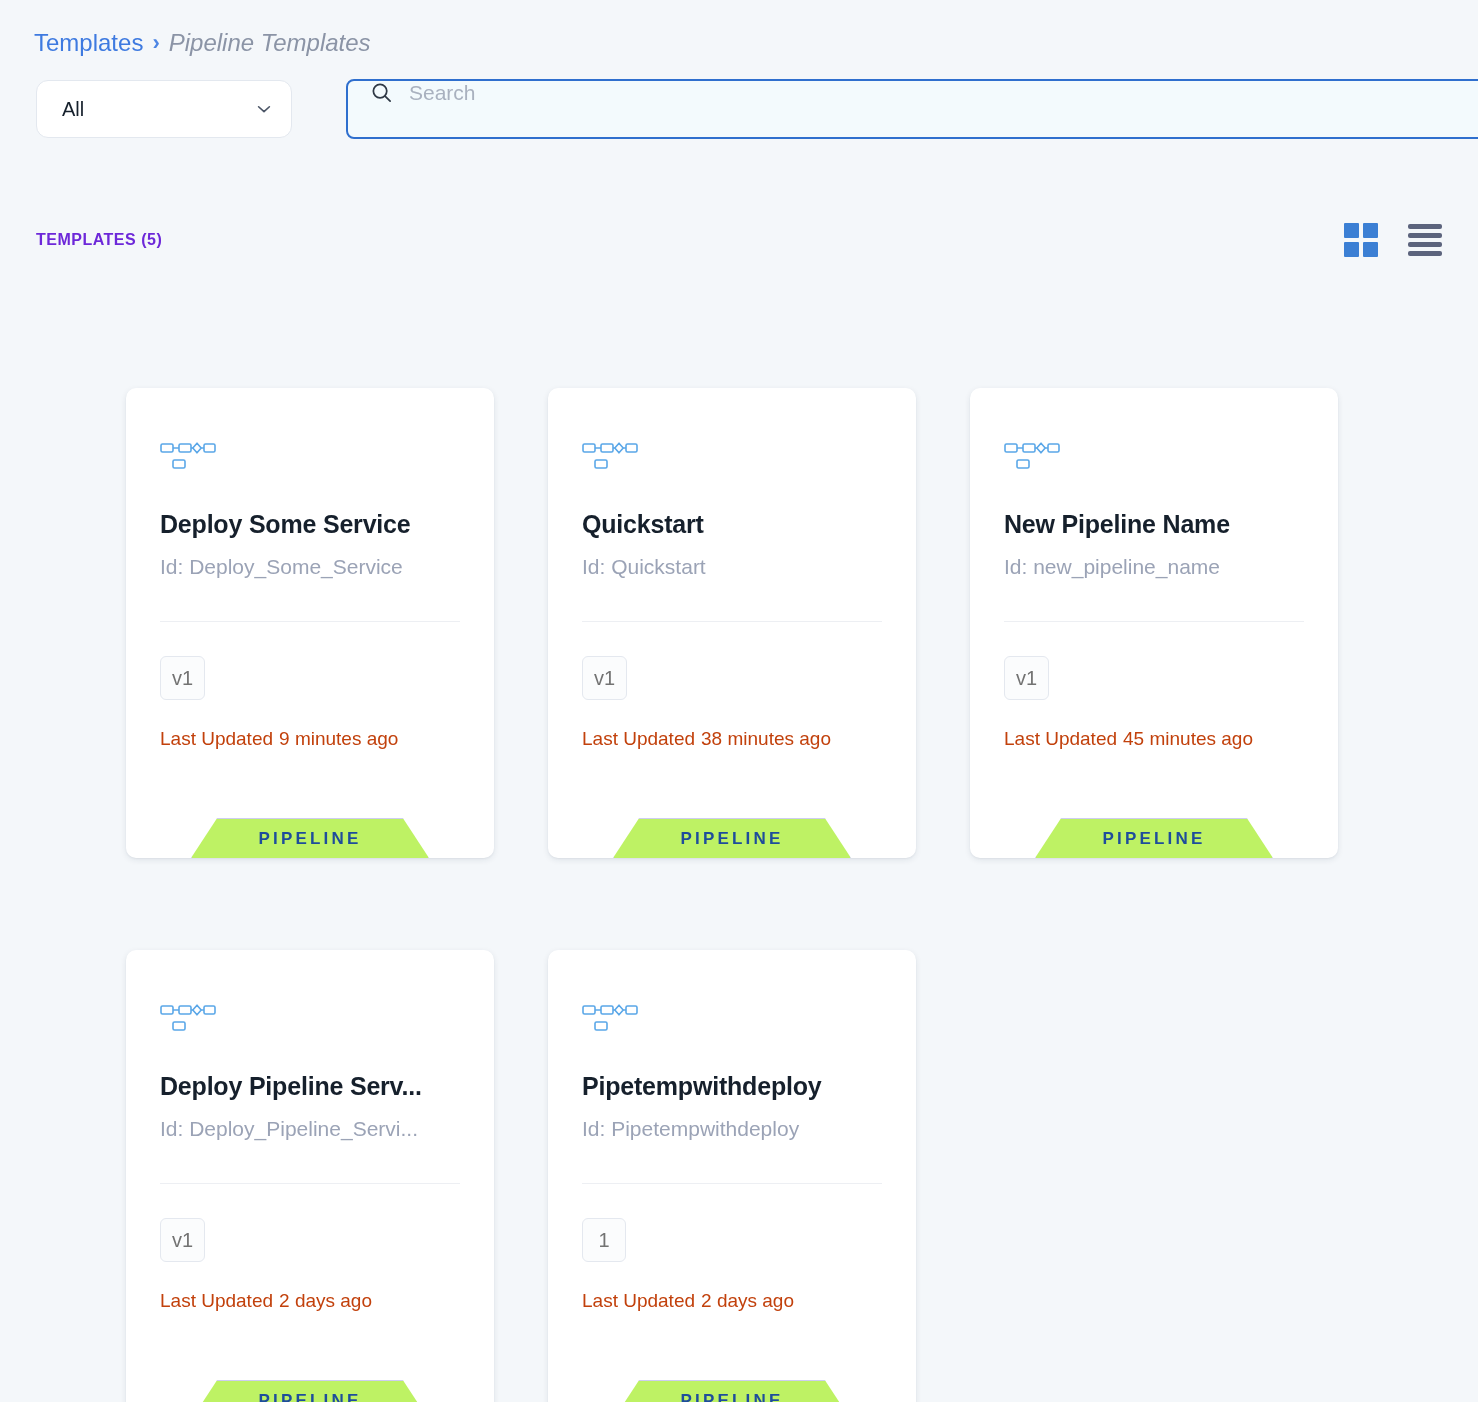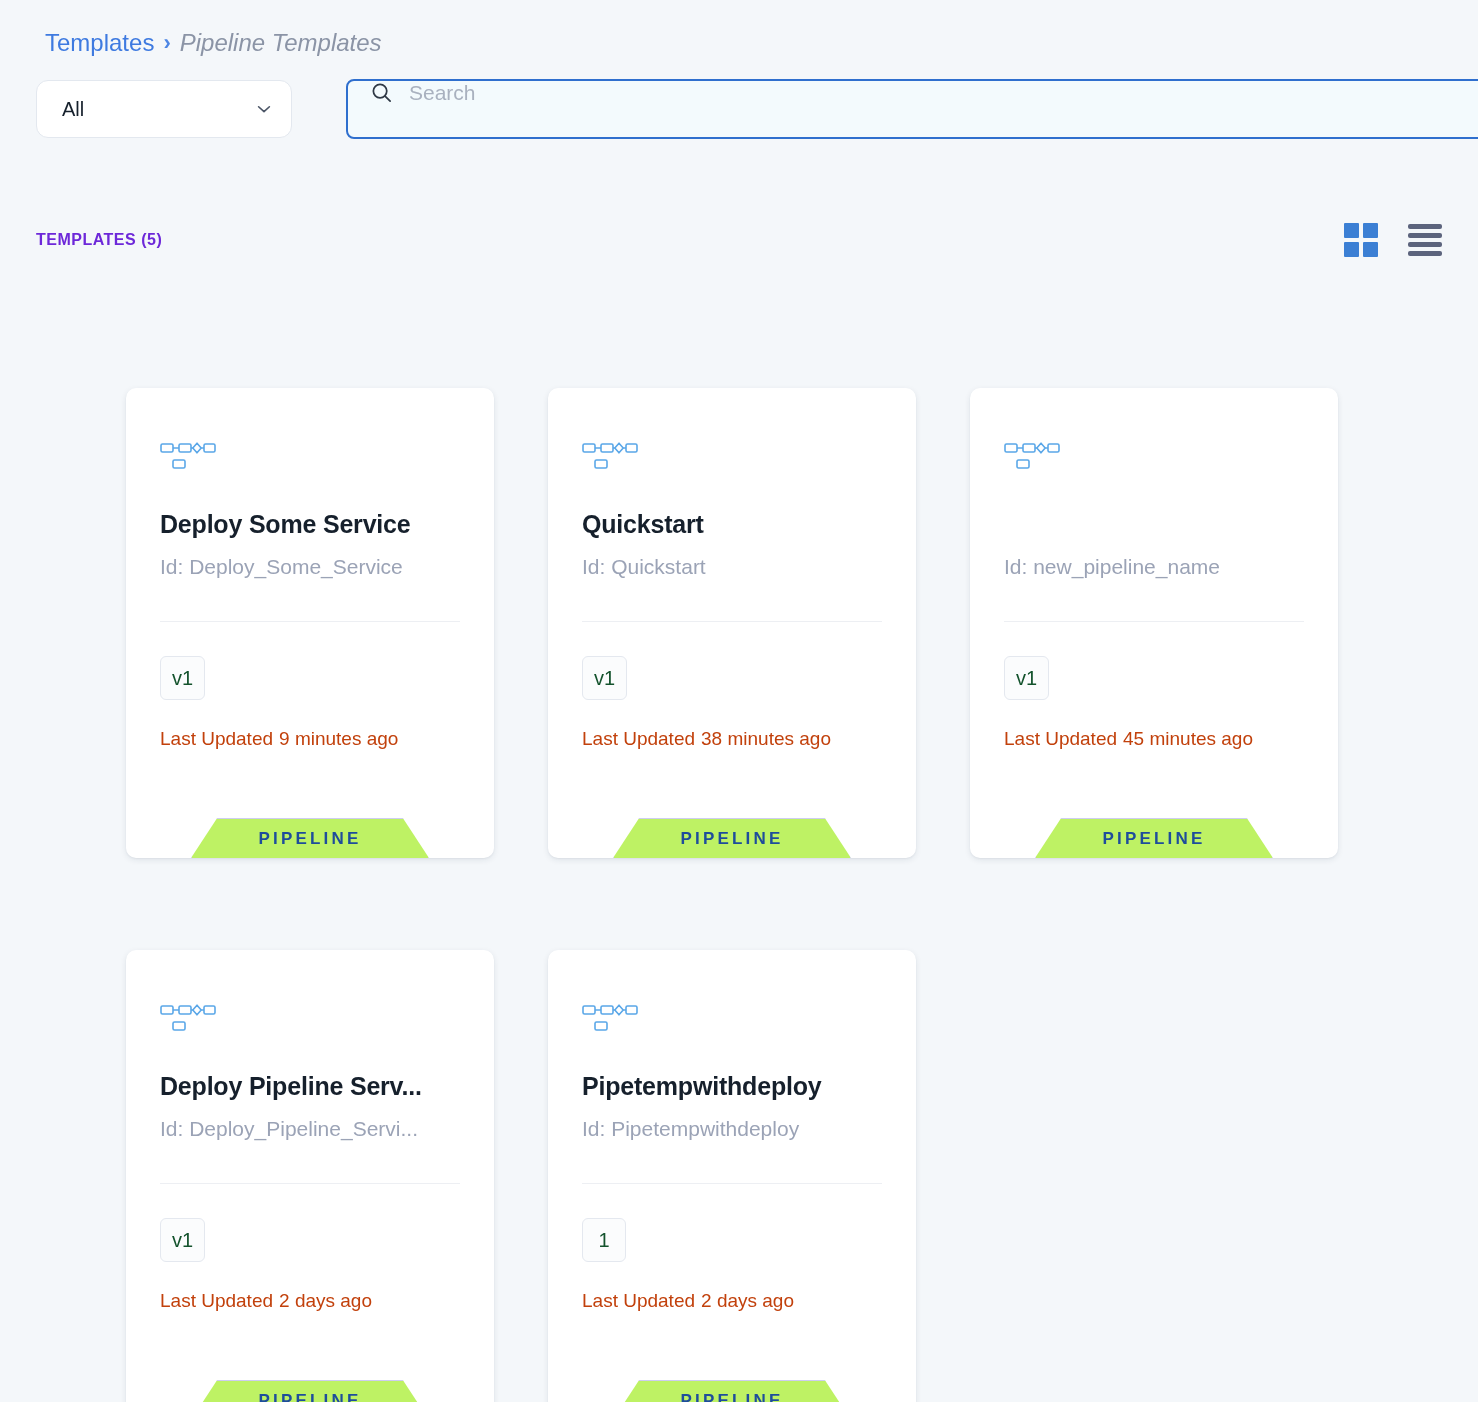--- a/index.html
+++ b/index.html
@@ -9,21 +9,21 @@
     height: 1402px;
     background: #f4f7fa;
     font-family: "Liberation Sans", sans-serif;
     -webkit-font-smoothing: antialiased;
     overflow: hidden;
   }
 
   
   .breadcrumb {
     position: absolute;
-    left: 45px;
+    left: 34px;
     top: 27px;
     font-size: 24px;
     line-height: 32px;
     display: flex;
     align-items: center;
     gap: 9px;
     white-space: nowrap;
   }
   .crumb-link {
     color: #3e7ae0;
@@ -204,21 +204,21 @@
     min-width: 44px;
     height: 44px;
     padding: 0 11px;
     border: 1px solid #e4e8ef;
     border-radius: 6px;
     background: #fbfcfd;
     display: flex;
     align-items: center;
     justify-content: center;
     font-size: 20px;
-    color: #14532d;
+    color: #737373;
     cursor: pointer;
   }
 
   .card-updated {
     position: absolute;
     left: 34px;
     top: 340px;
     font-size: 19px;
     color: #c2410c;
     white-space: nowrap;
@@ -352,20 +352,21 @@
   <rect x="1" y="6" width="12" height="8" rx="1.5" stroke="#5aa7e8" stroke-width="1.6"></rect>
   <rect x="19" y="6" width="12" height="8" rx="1.5" stroke="#5aa7e8" stroke-width="1.6"></rect>
   <rect x="44" y="6" width="11" height="8" rx="1.5" stroke="#5aa7e8" stroke-width="1.6"></rect>
   <rect x="13" y="22" width="12" height="8" rx="1.5" stroke="#5aa7e8" stroke-width="1.6"></rect>
   <path d="M37 5.2 L41.2 10 L37 14.8 L32.8 10 Z" stroke="#5aa7e8" stroke-width="1.6" stroke-linejoin="round"></path>
   <path d="M13 10 H19" stroke="#5aa7e8" stroke-width="1.6"></path>
   <path d="M31 10 H32.8" stroke="#5aa7e8" stroke-width="1.6"></path>
   <path d="M41.2 10 H44" stroke="#5aa7e8" stroke-width="1.6"></path>
   <path d="M19 15 V26 H13" stroke="#5aa7e8" stroke-width="1.6" stroke-linejoin="round" opacity="0"></path>
 </svg></div>
+    <div class="card-title">New Pipeline Name</div>
     <div class="card-id">Id: new_pipeline_name</div>
     <div class="card-divider"></div>
     <div class="version-chip">v1</div>
     <div class="card-updated">
       <span>Last Updated</span><span class="sp"></span><span>45 minutes ago</span>
     </div>
     <div class="card-badge">
       <span>PIPELINE</span>
     </div>
     </div>

